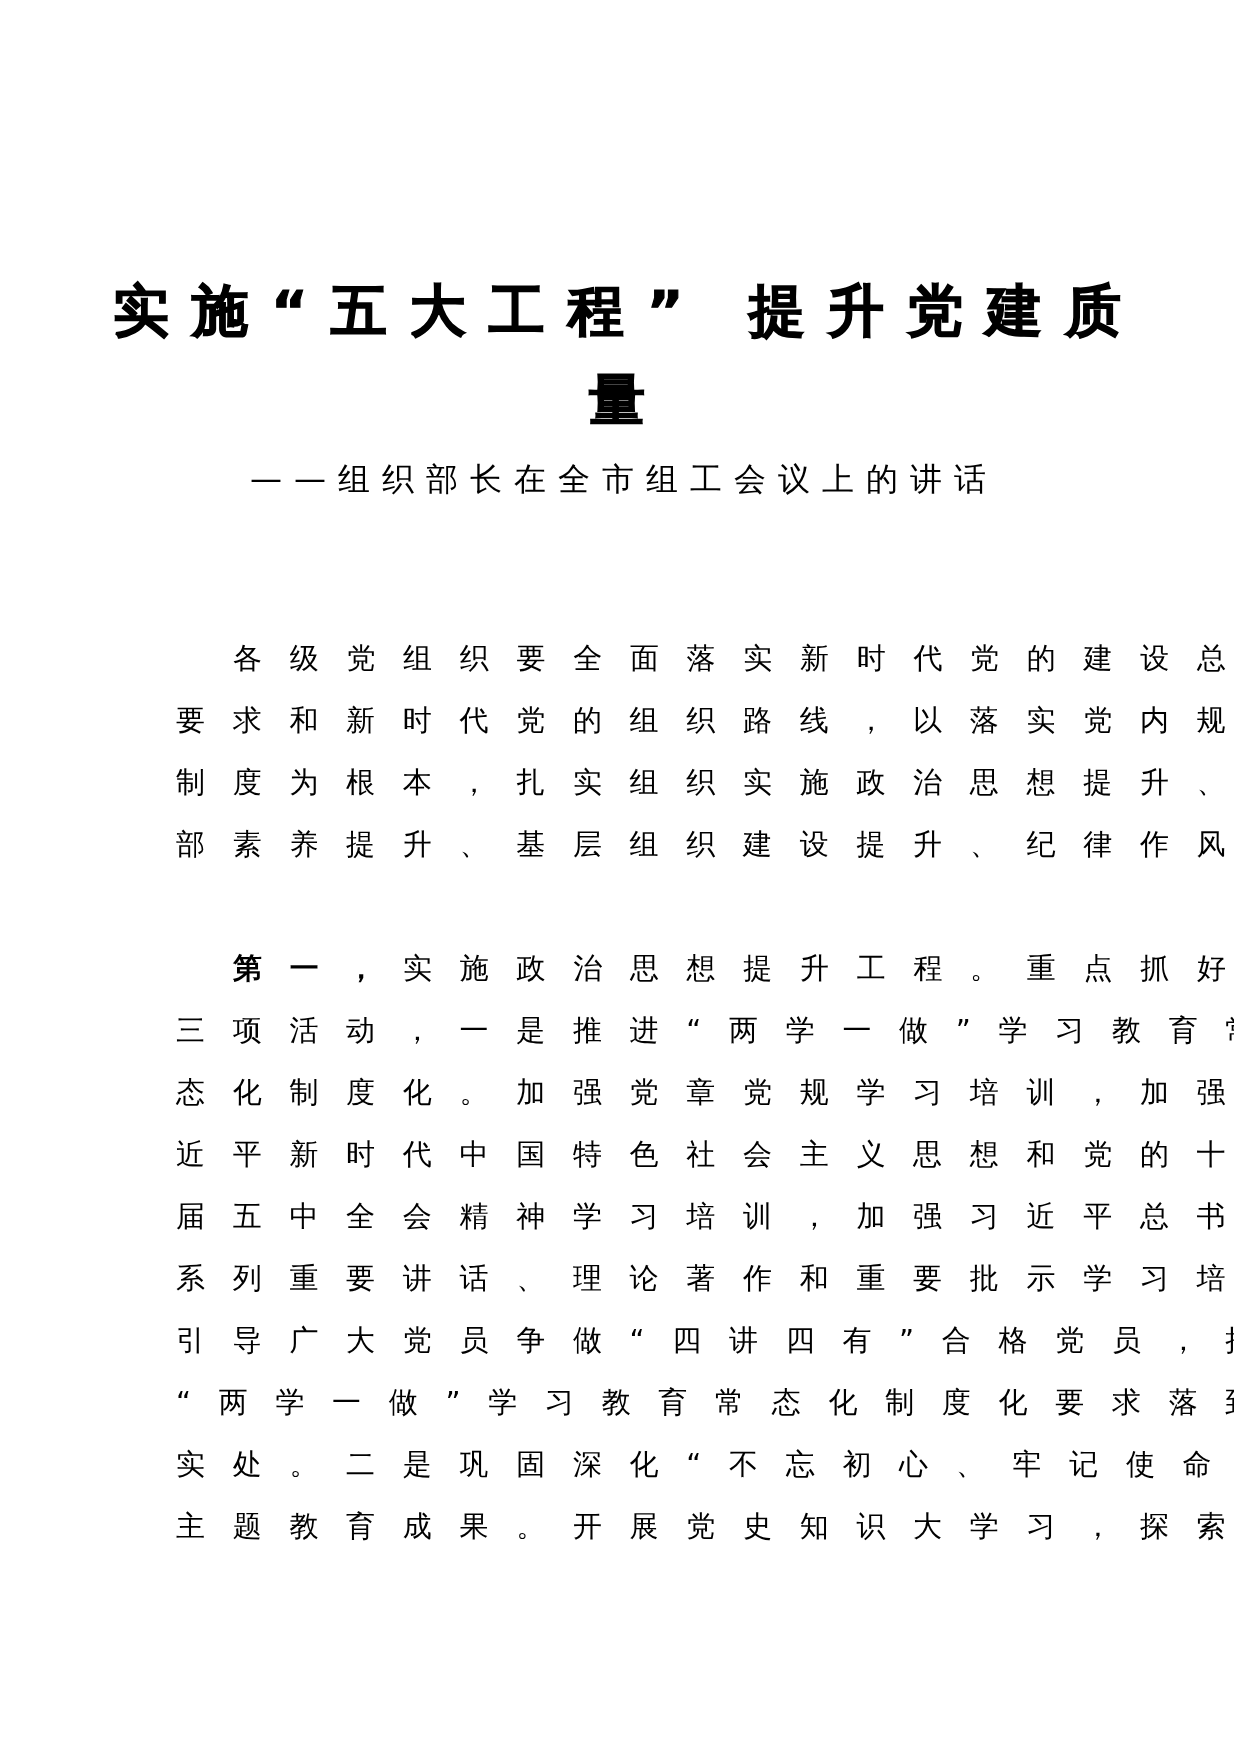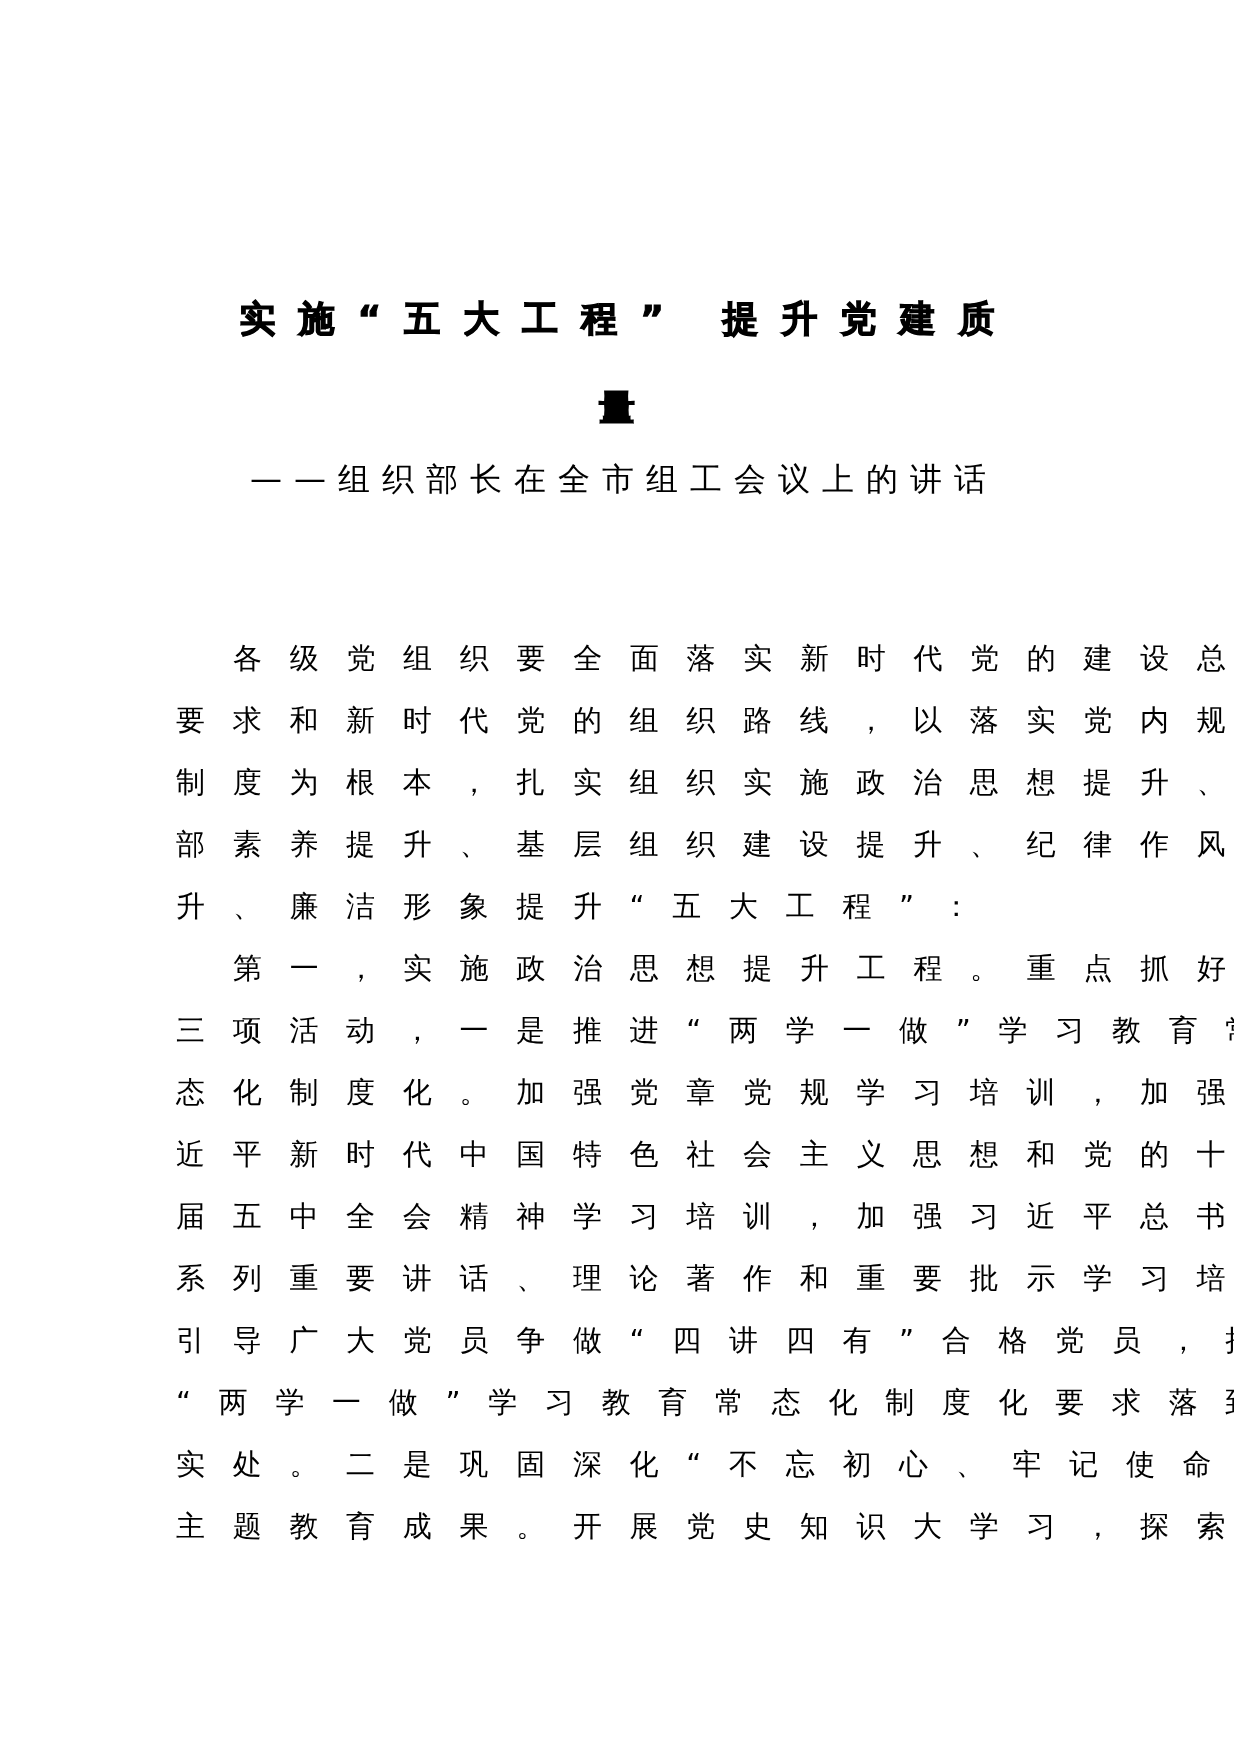--- a/index.html
+++ b/index.html
@@ -1,51 +1,50 @@
 <!DOCTYPE html>
 <html><head>
 <meta charset="utf-8">
 <style>
   html, body { margin: 0; padding: 0; background: #ffffff; }
   body { width: 1234px; height: 1748px; position: relative; overflow: hidden; color: #000; }
   .page { position: absolute; left: 0; top: 0; width: 1234px; height: 1748px; background: #fff; }
   .title-line {
     position: absolute; left: 0; width: 1234px; text-align: center;
     font-family: "DejaVu Sans", sans-serif; font-weight: 900;
-    font-size: 36px; line-height: 60px; white-space: nowrap; margin-top: 8px;
+    font-size: 56px; line-height: 60px; white-space: nowrap;
     -webkit-text-stroke: 1.2px #000;
   }
   #title-1 { top: 281px; letter-spacing: 23px; text-indent: 23px; }
   #title-2 { top: 370px; }
   .subtitle {
     position: absolute; left: 1px; width: 1234px; text-align: center; top: 456px;
     font-family: "DejaVu Sans", sans-serif; font-size: 32px; line-height: 46px;
     letter-spacing: 12px; text-indent: 12px; white-space: nowrap;
   }
   .body-line {
     position: absolute; left: 176px;
     font-family: "DejaVu Sans", sans-serif; font-size: 29px; line-height: 40px;
     letter-spacing: 27.7px; white-space: nowrap;
   }
-  .bold { font-weight: normal; }
+  .bold { font-weight: bold; }
 </style>
 </head>
 <body>
 
 <div class="page">
   <div class="title-line" id="title-1">实施“五大工程” 提升党建质</div>
   <div class="title-line" id="title-2">量</div>
   <div class="subtitle">——组织部长在全市组工会议上的讲话</div>
 
 
   <div class="body-line" style="top:638px; left:233px;">各级党组织要全面落实新时代党的建设总</div>
   <div class="body-line" style="top:700px;">要求和新时代党的组织路线，以落实党内规章</div>
   <div class="body-line" style="top:762px;">制度为根本，扎实组织实施政治思想提升、干</div>
   <div class="body-line" style="top:824px;">部素养提升、基层组织建设提升、纪律作风提</div>
-  <div class="body-line" style="top:886px;">升、廉洁形象提升“五大工程”：</div>
   <div class="body-line" style="top:948px; left:233px;">
     <span class="bold">第一，</span><span>实施政治思想提升工程。重点抓好</span>
   </div>
   <div class="body-line" style="top:1010px;">三项活动，一是推进“两学一做”学习教育常</div>
   <div class="body-line" style="top:1072px;">态化制度化。加强党章党规学习培训，加强习</div>
   <div class="body-line" style="top:1134px;">近平新时代中国特色社会主义思想和党的十九</div>
   <div class="body-line" style="top:1196px;">届五中全会精神学习培训，加强习近平总书记</div>
   <div class="body-line" style="top:1258px;">系列重要讲话、理论著作和重要批示学习培训</div>
   <div class="body-line" style="top:1320px;">引导广大党员争做“四讲四有”合格党员，把</div>
   <div class="body-line" style="top:1382px;">“两学一做”学习教育常态化制度化要求落到</div>

